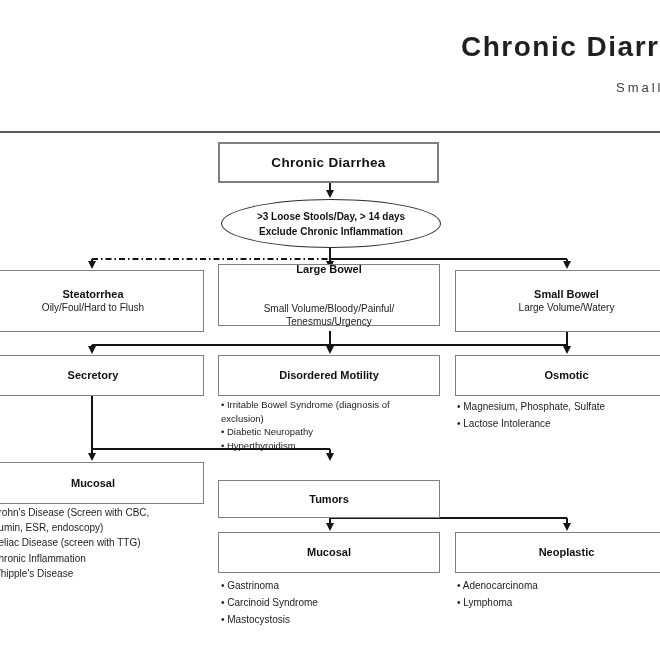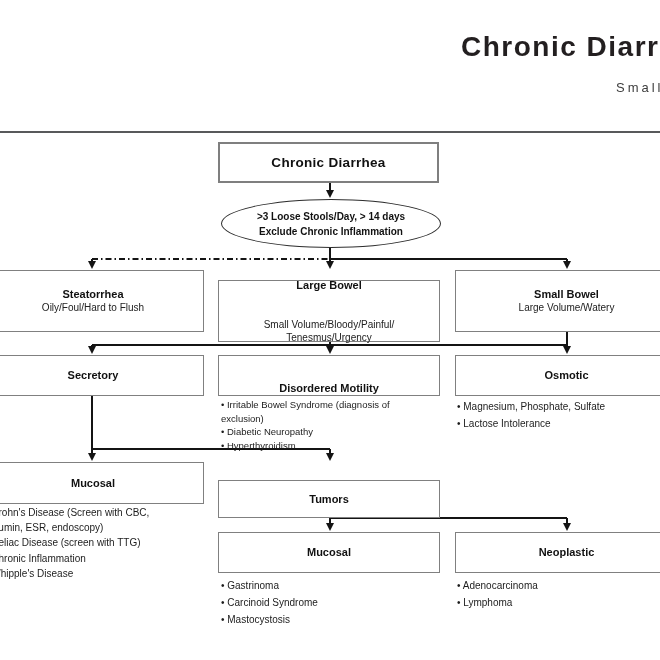--- a/index.html
+++ b/index.html
@@ -86,33 +86,33 @@
 
   <div class="node ellipse" style="left:221px;top:199px;width:220px;height:49px;">
     <span class="t">&gt;3 Loose Stools/Day, &gt; 14 days</span>
     <span class="t">Exclude Chronic Inflammation</span>
   </div>
 
   <div class="node" style="left:-18px;top:270px;width:222px;height:62px;">
     <span class="t">Steatorrhea</span>
     <span class="s">Oily/Foul/Hard to Flush</span>
   </div>
-  <div class="node" style="left:218px;top:280px;width:222px;height:62px;">
+  <div class="node" style="left:218px;top:264px;width:222px;height:62px;">
     <span class="t">Large Bowel</span>
     <span class="s" style="width:200px;margin-top:27px;">Small Volume/Bloody/Painful/ Tenesmus/Urgency</span>
   </div>
   <div class="node" style="left:455px;top:270px;width:223px;height:62px;">
     <span class="t">Small Bowel</span>
     <span class="s">Large Volume/Watery</span>
   </div>
 
   <div class="node" style="left:-18px;top:355px;width:222px;height:41px;">
     <span class="t">Secretory</span>
   </div>
-  <div class="node" style="left:218px;top:355px;width:222px;height:41px;justify-content:flex-end;">
+  <div class="node" style="left:218px;top:355px;width:222px;height:41px;">
     <span class="t">Disordered Motility</span>
   </div>
   <div class="node" style="left:455px;top:355px;width:223px;height:41px;">
     <span class="t">Osmotic</span>
   </div>
 
   <div class="bullets lh14" style="left:221px;top:398px;">
       <div>• Irritable Bowel Syndrome (diagnosis of</div>
       <div>exclusion)</div>
       <div>• Diabetic Neuropathy</div>

